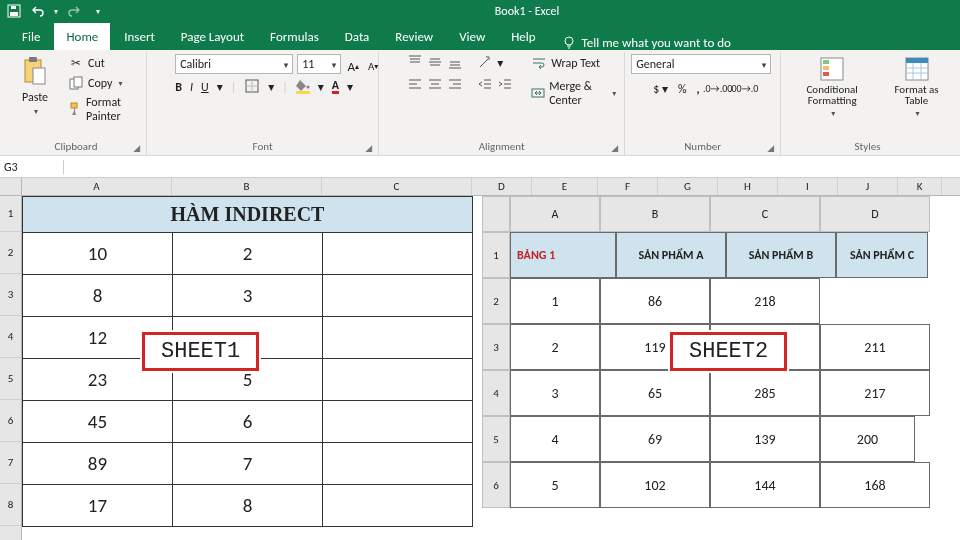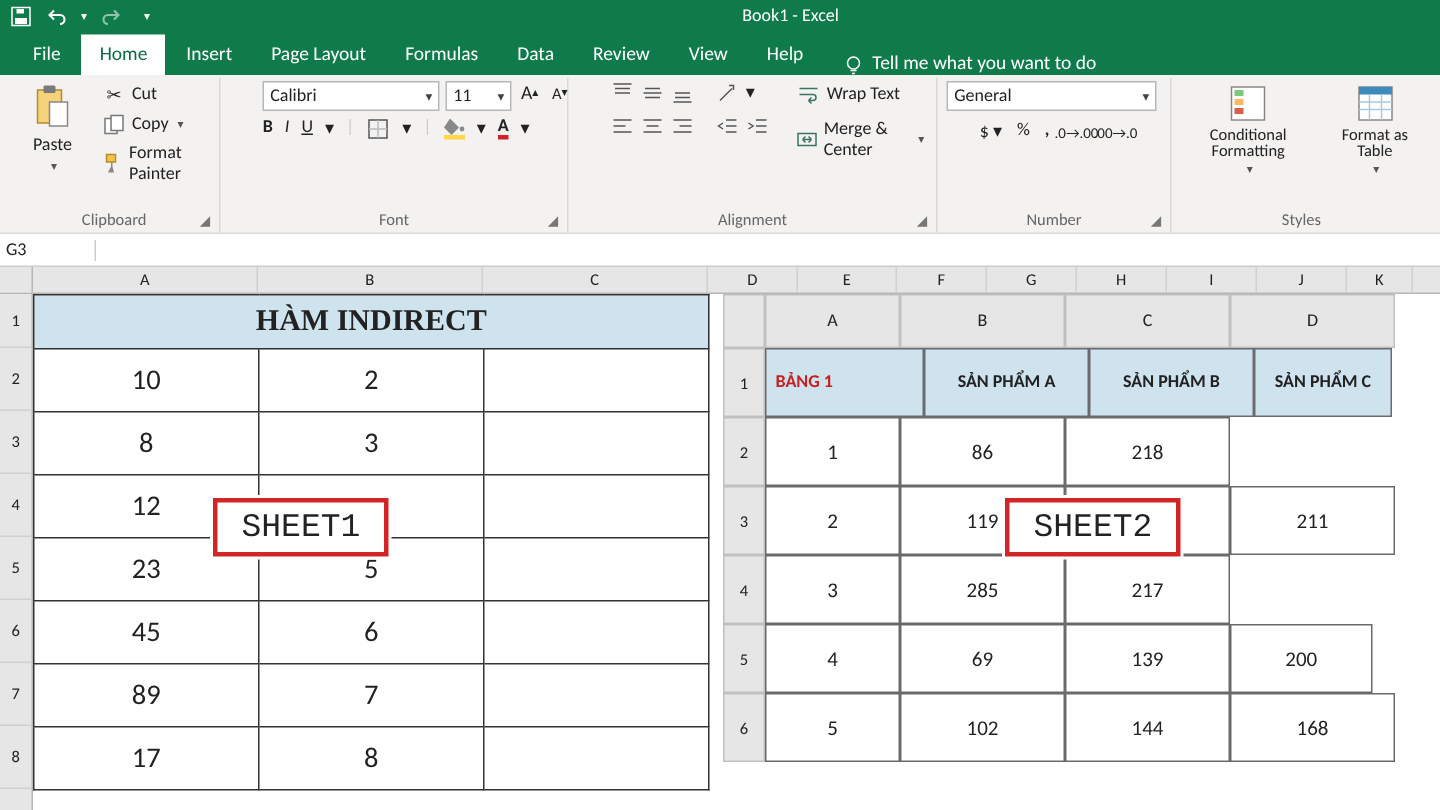--- a/index.html
+++ b/index.html
@@ -8,32 +8,32 @@
   
   .titlebar { background: #0f7b4b; height: 22px; display: flex; align-items: center; color: #fff; padding: 0 6px; }
   .qat { display: flex; align-items: center; gap: 8px; }
   .qat .ic { width: 16px; height: 16px; display: inline-flex; align-items: center; justify-content: center; }
   .title-center { flex: 1; text-align: center; font-size: 12px; }
 
   
   .tabs { background: #0f7b4b; height: 28px; display: flex; align-items: flex-end; padding-left: 10px; gap: 2px; }
   .tab { padding: 6px 12px 6px; color: #fff; font-size: 13px; cursor: pointer; }
   .tab.active { background: #fff; color: #0a6b41; }
-  .tellme { display: flex; align-items: flex-end; color: #fff; margin-left: 12px; gap: 6px; font-size: 13px; }
+  .tellme { display: flex; align-items: flex-start; color: #fff; margin-left: 12px; gap: 6px; font-size: 13px; }
 
   
   .ribbon { background: #f3f2f1; border-bottom: 1px solid #d9d9d9; height: 106px; display: flex; padding: 2px 6px 0; }
   .group { border-right: 1px solid #d9d9d9; padding: 2px 6px 0; display: flex; flex-direction: column; }
   .group:last-child { border-right: none; }
   .group-inner { flex: 1; display: flex; align-items: flex-start; gap: 8px; }
   .group-label { text-align: center; font-size: 11px; color: #666; padding: 2px 0; position: relative; }
   .group-label .dl { position: absolute; right: 0; bottom: 2px; font-size: 9px; color: #777; }
 
   .vstack { display: flex; flex-direction: column; gap: 2px; }
-  .hstack { display: flex; align-items: flex-start; gap: 4px; padding-left: 22px; }
+  .hstack { display: flex; align-items: flex-end; gap: 4px; padding-left: 22px; }
   .btn-big { display: flex; flex-direction: column; align-items: center; gap: 2px; padding: 2px 2px; min-width: 46px; cursor: pointer; }
   .btn-sm { display: flex; align-items: center; gap: 4px; padding: 1px 2px; cursor: pointer; font-size: 12px; }
   .btn-sm .chev, .btn-big .chev { font-size: 8px; color: #555; margin-left: 2px; }
   .sel { background: #fff; border: 1px solid #b6b6b6; height: 20px; font-size: 12px; display: flex; align-items: center; padding: 0 4px; }
   .sel .chev { margin-left: auto; font-size: 9px; color: #444; }
   .icon { display: inline-flex; align-items: center; justify-content: center; width: 16px; height: 16px; }
   .underline-color { border-bottom: 3px solid #d2232a; display: inline-block; line-height: 12px; padding-bottom: 0; }
   .fill-bucket { border-bottom: 3px solid #ffd54a; display: inline-block; line-height: 12px; }
 
   
@@ -438,20 +438,21 @@
         <div class="rt-row" style="height:46px;">
           <div class="rt-rh">3</div>
           <div class="rt-cell" style="width:90px">2</div>
           <div class="rt-cell" style="width:110px">119</div>
           <div class="rt-cell" style="width:110px">178</div>
           <div class="rt-cell" style="width:110px">211</div>
         </div>
         <div class="rt-row" style="height:46px;">
           <div class="rt-rh">4</div>
           <div class="rt-cell" style="width:90px">3</div>
+          <div class="rt-cell" style="width:110px">65</div>
           <div class="rt-cell" style="width:110px">285</div>
           <div class="rt-cell" style="width:110px">217</div>
         </div>
         <div class="rt-row" style="height:46px;">
           <div class="rt-rh">5</div>
           <div class="rt-cell" style="width:90px">4</div>
           <div class="rt-cell" style="width:110px">69</div>
           <div class="rt-cell" style="width:110px">139</div>
           <div class="rt-cell" style="width:95px">200</div>
         </div>

